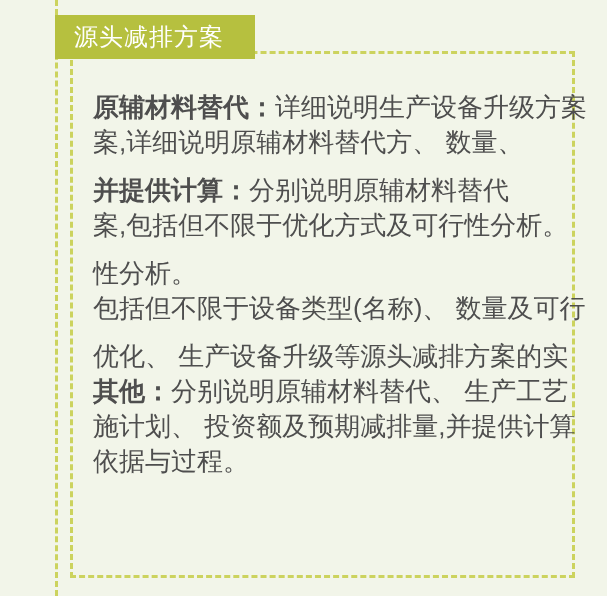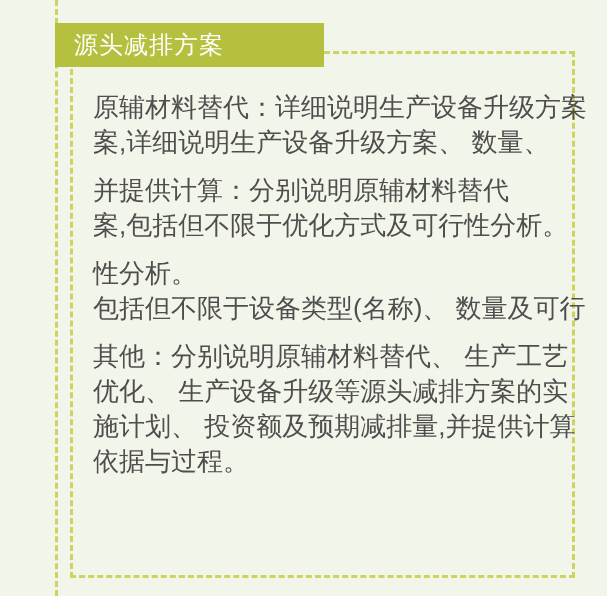--- a/index.html
+++ b/index.html
@@ -26,72 +26,72 @@
   }
   
   .box{
     position:absolute;
     left:70px;top:51px;width:505px;height:527px;
     border:3px dashed var(--dash);
   }
   
   .bar{
     position:absolute;
-    left:55px;top:23px;width:269px;height:44px;
+    left:55px;top:15px;width:200px;height:44px;
     background:var(--accent);
     color:var(--header-text);
     font-size:24px;
     line-height:44px;
     padding-left:19px;
     letter-spacing:1px;
     z-index:2;
   }
   .content{
     position:absolute;
     left:93px;top:90px;width:478px;
     color:var(--text);
     font-size:26px;
     line-height:35px;
     z-index:1;
   }
   .para{margin-bottom:13px;}
-  .para .lead{font-weight:normal;}
+  .para .lead{font-weight:bold;}
   .line{white-space:nowrap;}
 </style>
 </head>
 <body>
 
 <div class="page">
 
   <div class="vline"></div>
 
   <div class="box"></div>
 
   <div class="bar">
     <span>源头减排方案</span>
   </div>
 
   <div class="content">
 
     <div class="para">
       <div class="line"><b class="lead">原辅材料替代：</b><span>详细说明生产设备升级方案</span></div>
-      <div class="line">案,详细说明生产设备升级方案、 数量、</div>
+      <div class="line">案,详细说明原辅材料替代方、 数量、</div>
     </div>
 
     <div class="para">
       <div class="line"><b class="lead">并提供计算：</b><span>分别说明原辅材料替代</span></div>
       <div class="line">案,包括但不限于优化方式及可行性分析。</div>
     </div>
 
     <div class="para">
       <div class="line">性分析。</div>
       <div class="line">包括但不限于设备类型(名称)、 数量及可行</div>
     </div>
 
     <div class="para">
+      <div class="line">优化、 生产设备升级等源头减排方案的实</div>
       <div class="line"><b class="lead">其他：</b><span>分别说明原辅材料替代、 生产工艺</span></div>
-      <div class="line">优化、 生产设备升级等源头减排方案的实</div>
       <div class="line">施计划、 投资额及预期减排量,并提供计算</div>
       <div class="line">依据与过程。</div>
     </div>
 
   </div>
 </div>
 
 </body></html>

